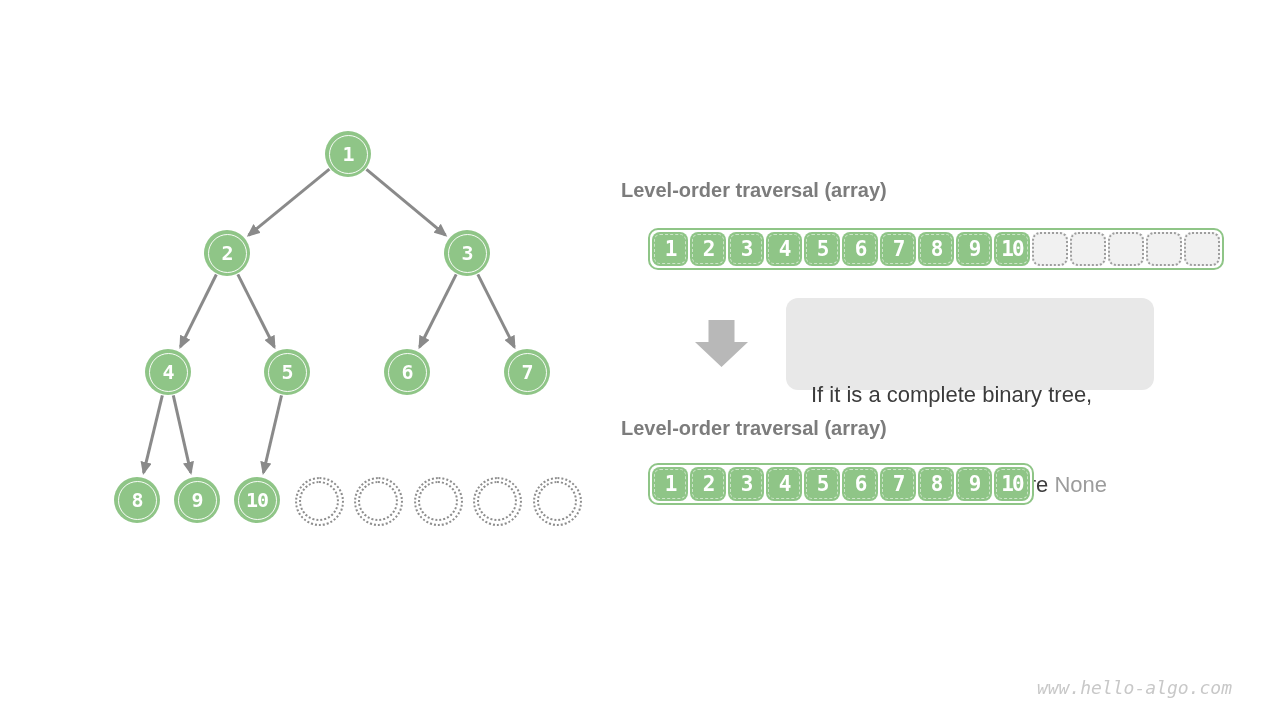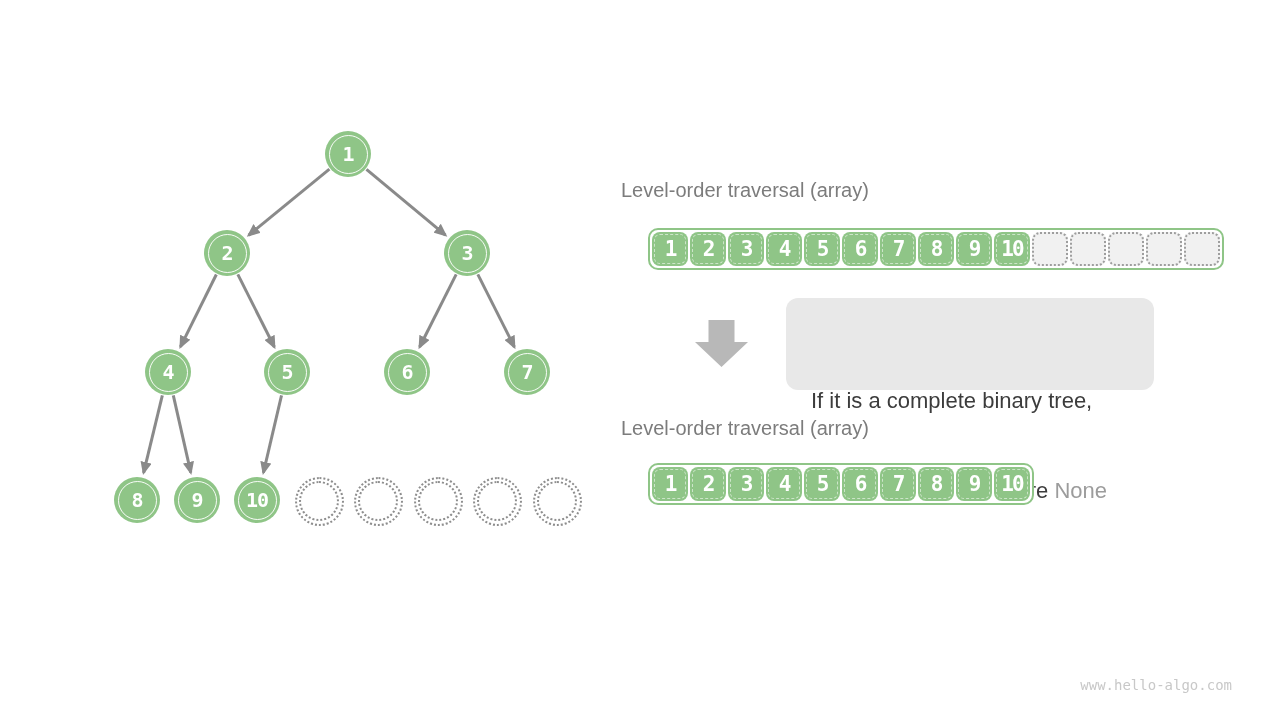--- a/index.html
+++ b/index.html
@@ -40,21 +40,21 @@
   .node-empty::before {
     content: "";
     position: absolute; inset: 2.5px;
     border: 2px dotted var(--dotted-gray);
     border-radius: 50%;
   }
 
   
   .array-title {
     position: absolute;
-    font-size: 20px; font-weight: normal;
+    font-size: 20px; font-weight: bold;
     color: var(--title-gray);
     white-space: nowrap;
   }
 
   
   .array {
     position: absolute;
     display: flex; gap: 2px;
     padding: 2px;
     background: #ffffff;
@@ -81,34 +81,35 @@
   }
 
   
   .down-arrow { position: absolute; left: 695px; top: 320px; }
   .note-box {
     position: absolute;
     left: 786px; top: 298px;
     width: 368px; height: 92px;
     background: var(--note-bg);
     border-radius: 12px;
-    padding: 28px 0 0 25px;
+    padding: 22px 0 0 25px;
     color: var(--note-text);
     font-size: 22px; line-height: 30px;
     white-space: pre;
   }
   .note-highlight { color: var(--note-highlight); font-weight: normal; }
 
   
   .watermark {
     position: absolute;
     right: 48px; top: 677px;
     font-family: "DejaVu Sans Mono", monospace;
-    font-size: 14px;
+    font-size: 18px;
     color: var(--watermark-gray);
+    font-style: italic;
   }
 </style>
 </head>
 <body>
 
 <svg class="edges" width="1280" height="720" viewBox="0 0 1280 720">
   <defs>
     <marker id="arrowhead" markerWidth="4.6" markerHeight="3.8" refX="3.6" refY="1.9" orient="auto">
       <path d="M0,0 L4.4,1.9 L0,3.8 Z" fill="#8a8a8a"></path>
     </marker>

